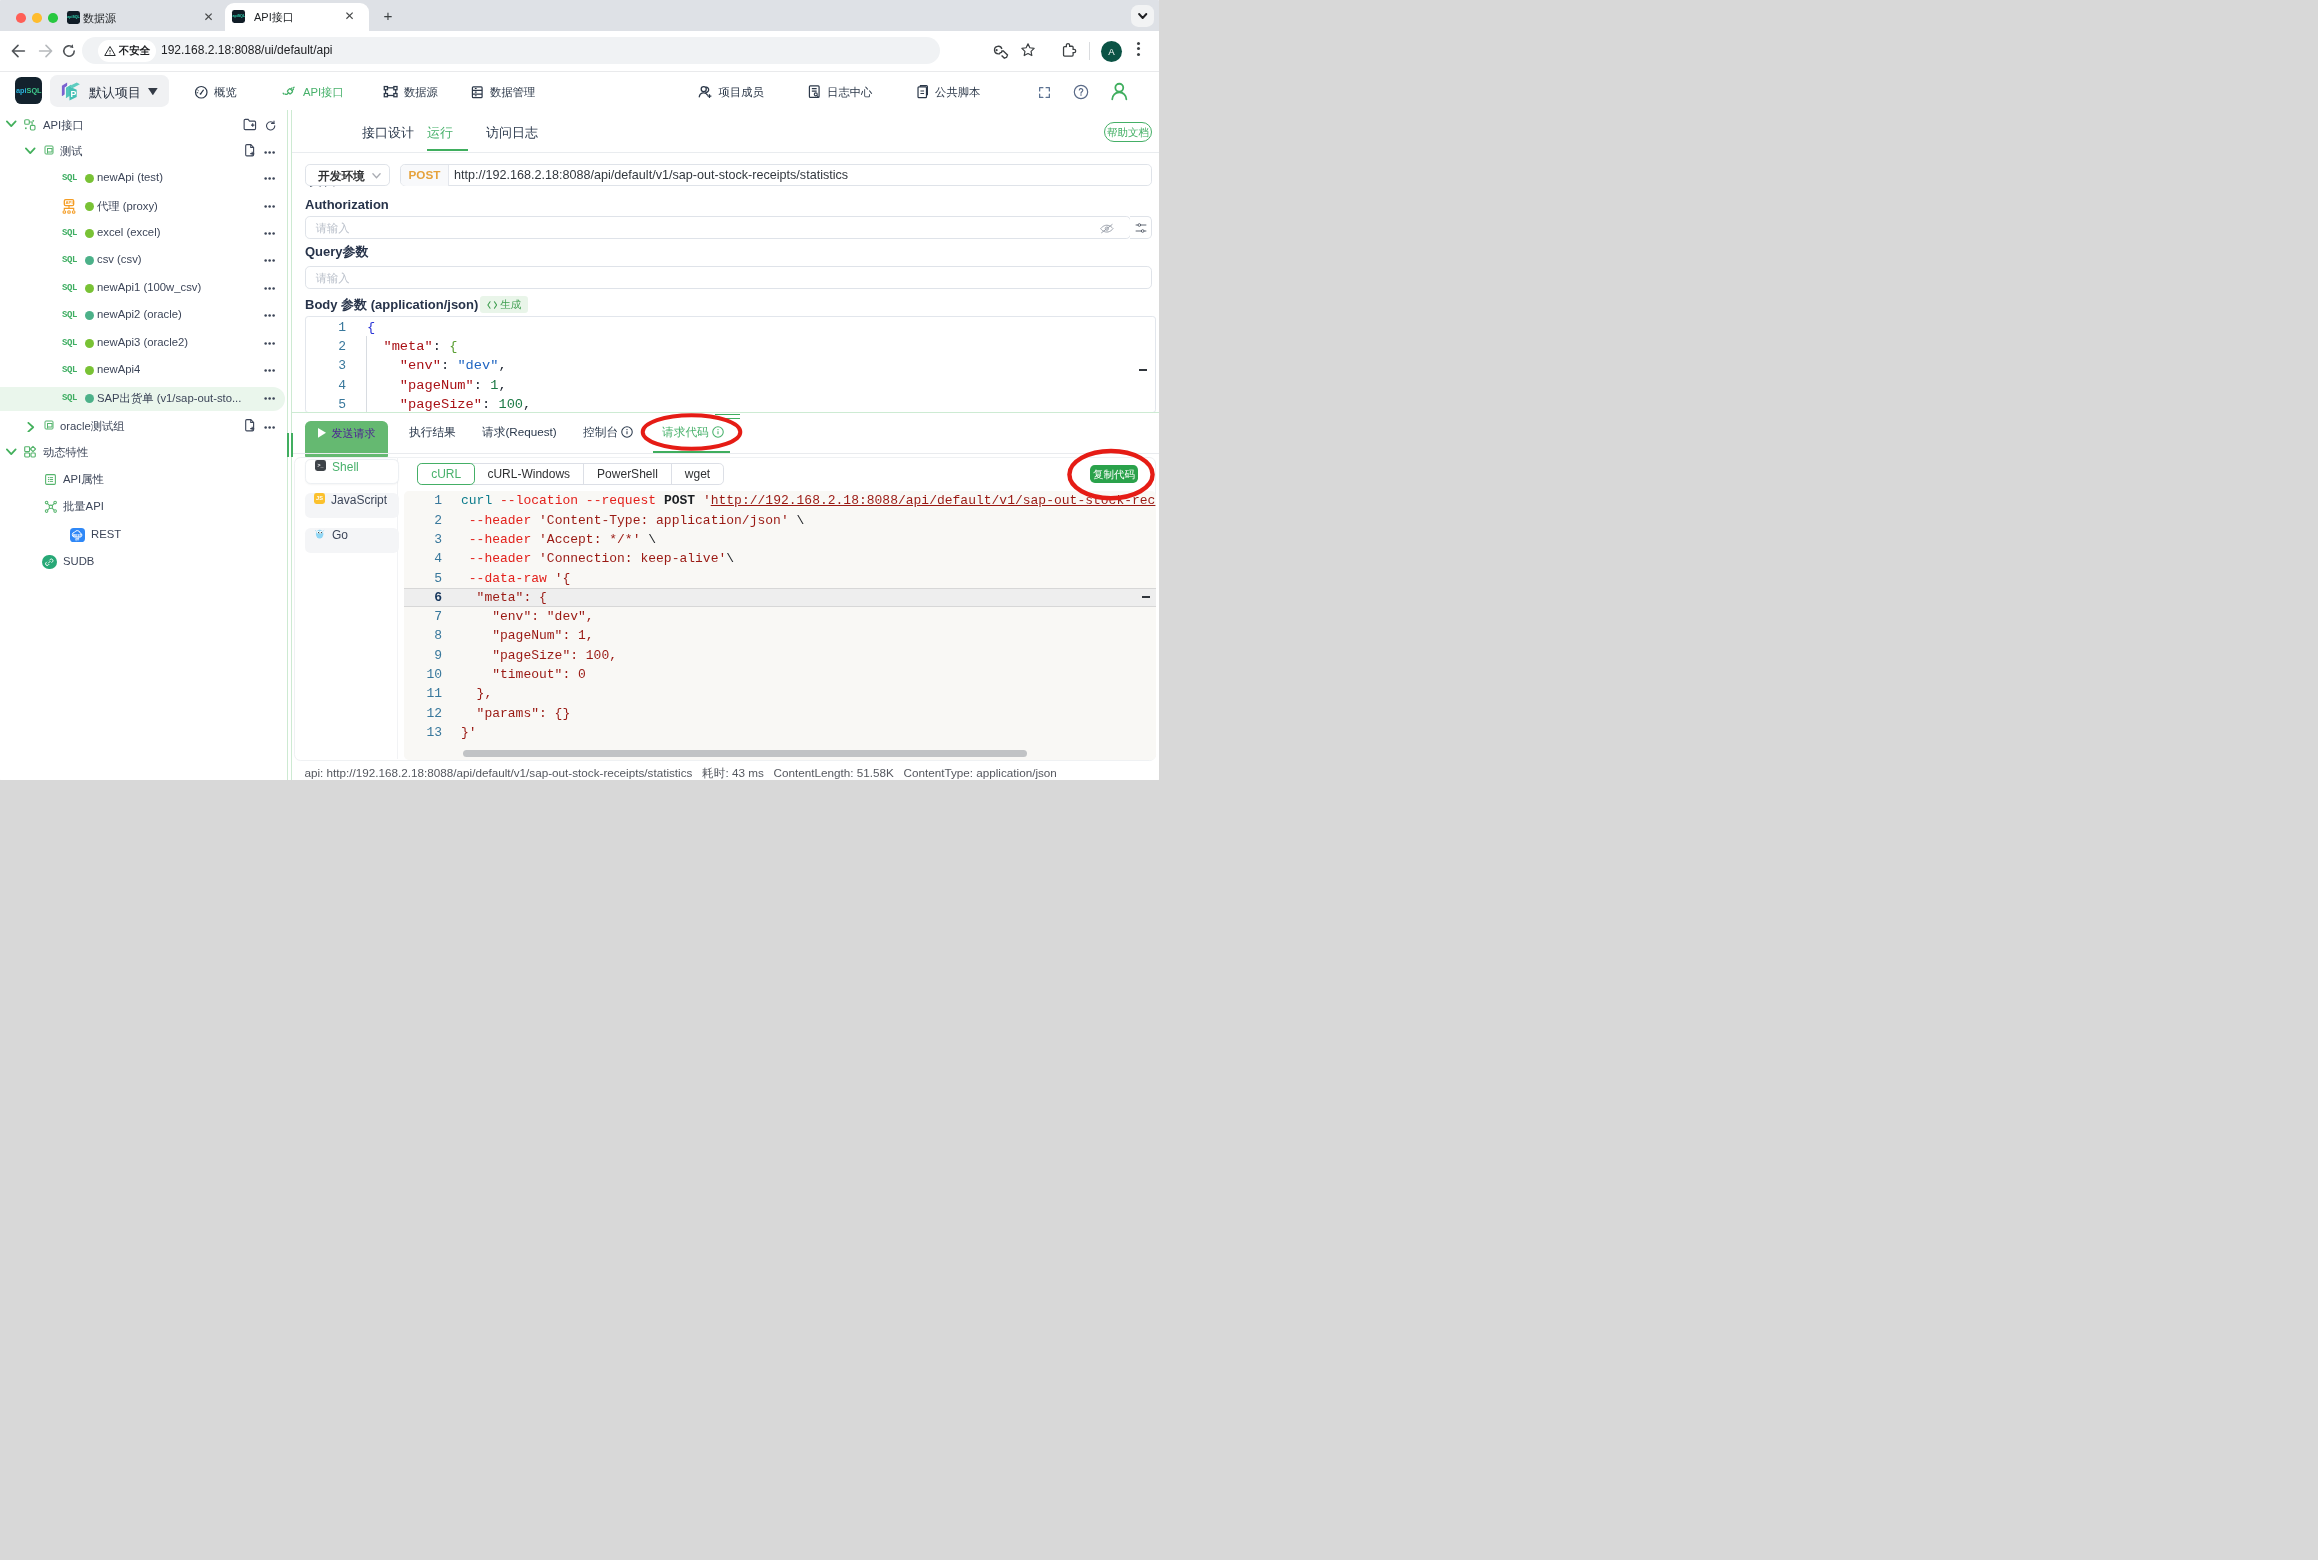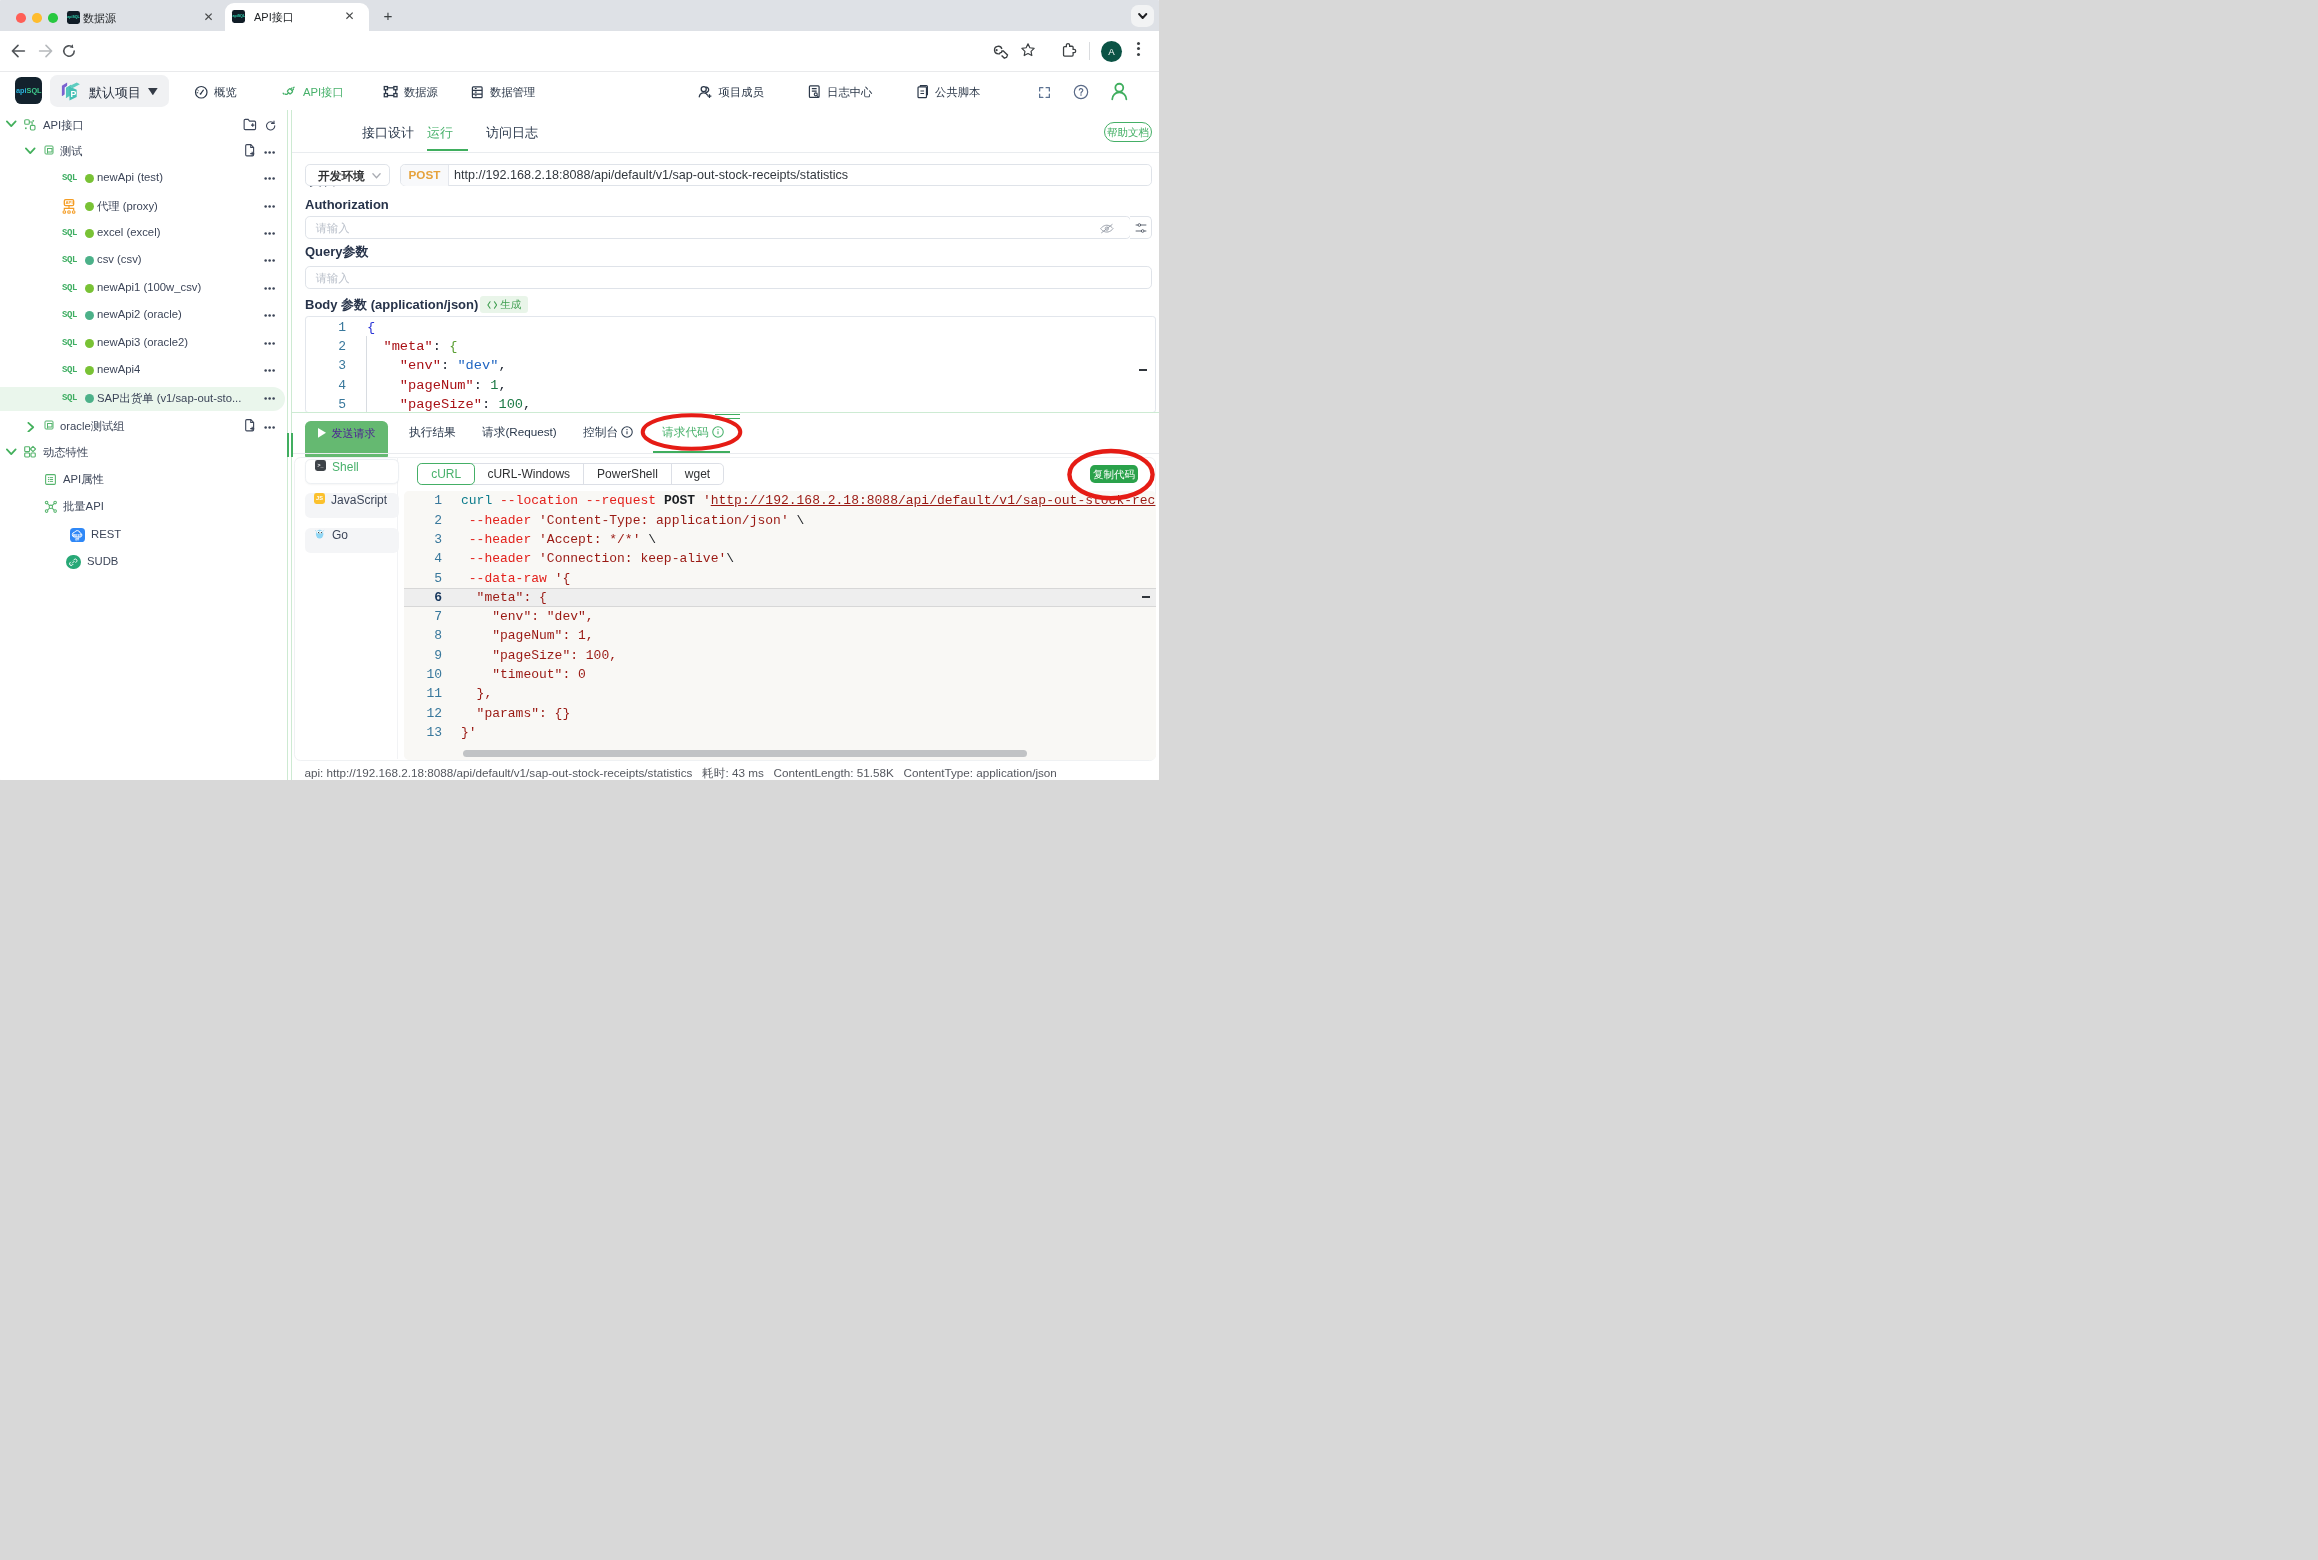--- a/index.html
+++ b/index.html
@@ -79,20 +79,31 @@
   <svg class="ic" style="left:9.7px;top:12px;" width="16" height="16" viewBox="0 0 20 20">
         <path d="M10 3l-7 7 7 7M3 10h15" fill="none" stroke="#505458" stroke-width="2" stroke-linecap="round" stroke-linejoin="round"></path>
       </svg>
   <svg class="ic" style="left:38px;top:12px;" width="16" height="16" viewBox="0 0 20 20">
         <path d="M10 3l7 7-7 7M17 10H2" fill="none" stroke="#b6b9bc" stroke-width="2" stroke-linecap="round" stroke-linejoin="round"></path>
       </svg>
   <svg class="ic" style="left:61px;top:12px;" width="16" height="16" viewBox="0 0 20 20">
         <path d="M16.5 10a6.5 6.5 0 1 1-2-4.7" fill="none" stroke="#505458" stroke-width="2" stroke-linecap="round"></path>
         <path d="M15 1.5v4.2h-4.2z" fill="#505458"></path>
       </svg>
+  <div class="omni">
+    <div class="secpill">
+      <svg width="12" height="12" viewBox="0 0 24 24">
+            <path d="M12 3L1.5 21h21z" fill="none" stroke="#2a2e31" stroke-width="2" stroke-linejoin="round"></path>
+            <path d="M12 10v4.5" stroke="#2a2e31" stroke-width="2"></path>
+            <circle cx="12" cy="17.6" r="1.2" fill="#2a2e31"></circle>
+          </svg>
+      <span style="font-size:10.5px;color:#202124;font-weight:bold;">不安全</span>
+    </div>
+    <div class="url">192.168.2.18:8088/ui/default/api</div>
+  </div>
   <svg class="ic" style="left:991px;top:13px;" width="18" height="15.3" viewBox="0 0 24 20">
         <path d="M14.5 6.5a5 5 0 1 0-4.8 6.4l1.6-.1 1-1.6 1.7-.3.6-1.8 1.9-.1 1.7 1.7 3.8 3.8-1.2 3-3.1 1.1-3.6-3.6" fill="none" stroke="#3c4043" stroke-width="1.8"></path>
         <circle cx="7.5" cy="8" r="1.4" fill="#3c4043"></circle>
       </svg>
   <svg class="ic" style="left:1020px;top:11.3px;" width="16" height="16" viewBox="0 0 24 24">
         <path d="M12 2.8l2.8 5.8 6.4.9-4.6 4.5 1.1 6.3-5.7-3-5.7 3 1.1-6.3L2.8 9.5l6.4-.9z" fill="none" stroke="#3c4043" stroke-width="1.8" stroke-linejoin="round"></path>
       </svg>
   <svg class="ic" style="left:1060px;top:11.3px;" width="17" height="17" viewBox="0 0 24 24">
         <path d="M9 4.5a2.3 2.3 0 0 1 4.6 0V6H17a1.5 1.5 0 0 1 1.5 1.5v3h1.4a2.3 2.3 0 0 1 0 4.6H18.5v3.4A1.5 1.5 0 0 1 17 20H6.5A1.5 1.5 0 0 1 5 18.5V8A1.5 1.5 0 0 1 6.5 6.5H9z" fill="none" stroke="#3c4043" stroke-width="1.8"></path>
       </svg>
@@ -423,21 +434,21 @@
   <div class="srow" style="top:412px;margin-left:28px;">
     <div class="ic" style="left:42px;top:5.6px;width:14.5px;height:14.5px;border-radius:3.6px;background:#2f88f7;">
           <svg width="14.5" height="14.5" viewBox="0 0 24 24">
             <path d="M7 15a4 4 0 0 1 .5-7.9 5 5 0 0 1 9.4 1.4A3.3 3.3 0 0 1 17 15z" fill="none" stroke="#fff" stroke-width="1.6"></path>
             <text x="12" y="14.5" font-size="5.2" font-weight="bold" fill="#fff" text-anchor="middle">REST</text>
             <path d="M9 17.5h6l-1.5-1.3M15 19.5H9l1.5 1.3" fill="none" stroke="#fff" stroke-width="1.2"></path>
           </svg>
         </div>
     <div class="stext" style="left:63px;">REST</div>
   </div>
-  <div class="srow" style="top:439px;margin-left:24px;">
+  <div class="srow" style="top:439px;">
     <div class="ic" style="left:42px;top:5.6px;width:14.5px;height:14.5px;border-radius:50%;background:#27a876;">
           <svg width="14.5" height="14.5" viewBox="0 0 24 24">
             <path d="M10.5 13.5l3-3" stroke="#fff" stroke-width="1.6" stroke-linecap="round"></path>
             <path d="M12.5 8.5l1.2-1.2a2.7 2.7 0 0 1 3.8 3.8L16.3 12.3M11.5 15.5l-1.2 1.2a2.7 2.7 0 0 1-3.8-3.8l1.2-1.2" fill="none" stroke="#fff" stroke-width="1.6" stroke-linecap="round"></path>
           </svg>
         </div>
     <div class="stext" style="left:63px;">SUDB</div>
   </div>
 </div>
 

